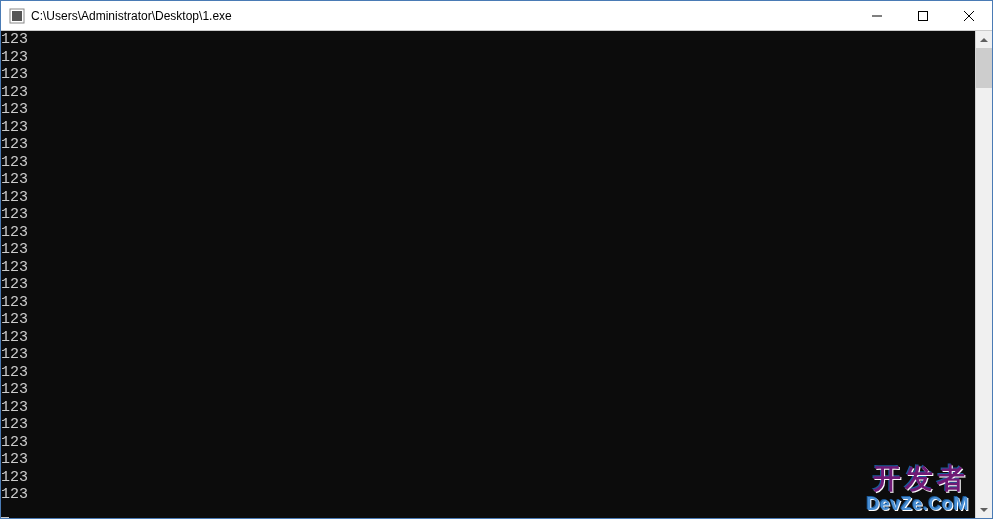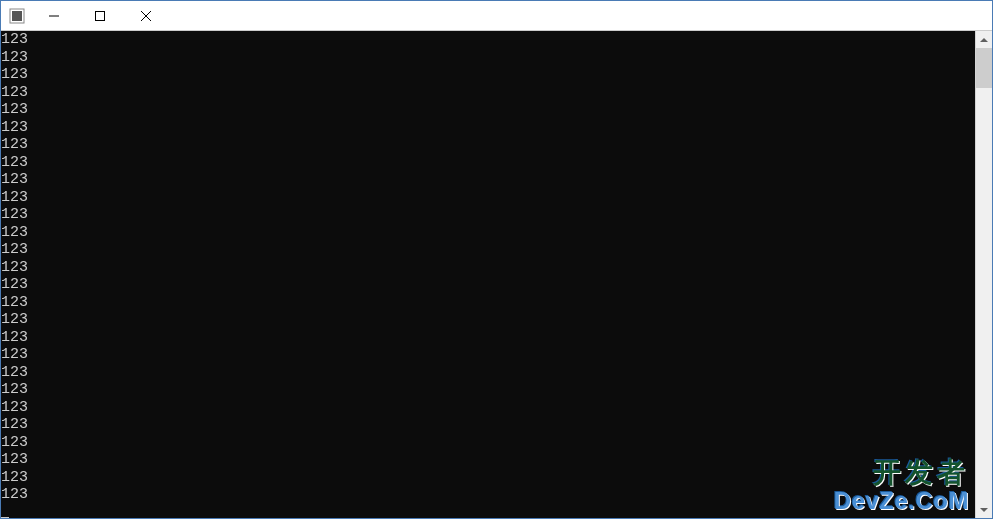--- a/index.html
+++ b/index.html
@@ -131,48 +131,49 @@
     .watermark {
       position: absolute;
       bottom: 6px;
       right: 24px;
       pointer-events: none;
       text-align: right;
     }
     .watermark-cn {
       font-size: 28px;
       font-weight: bold;
-      color: #14532d;
+      color: #701a75;
       text-shadow: 1px 1px 0 #ffffff, -1px -1px 0 #1a5a9a;
       font-family: "Microsoft YaHei", SimHei, sans-serif;
       letter-spacing: 4px;
       line-height: 1;
     }
     .watermark-en {
-      font-size: 24px;
+      font-size: 18px;
       font-weight: bold;
       color: #4a8fd4;
       text-shadow: 1px 1px 0 #ffffff, -1px -1px 0 #1a5a9a;
       font-family: Arial, sans-serif;
       letter-spacing: 0.5px;
       line-height: 1;
       margin-top: 2px;
     }
   </style>
 </head>
 <body>
 
 <div class="window">
   <div class="titlebar">
     <span class="app-icon">
       <svg viewBox="0 0 16 16">
         <rect x="1" y="1" width="14" height="14" fill="none" stroke="#888888" stroke-width="1"></rect>
         <rect x="3" y="3" width="10" height="10" fill="#555555"></rect>
       </svg>
     </span>
+    <span class="title-text">C:\Users\Administrator\Desktop\1.exe</span>
     <div class="window-controls">
       <button class="win-btn">
         <svg viewBox="0 0 10 10">
           <line x1="0" y1="5" x2="10" y2="5" stroke="#000000" stroke-width="1"></line>
         </svg>
       </button>
       <button class="win-btn">
         <svg viewBox="0 0 10 10">
           <rect x="0.5" y="0.5" width="9" height="9" fill="none" stroke="#000000" stroke-width="1"></rect>
         </svg>

